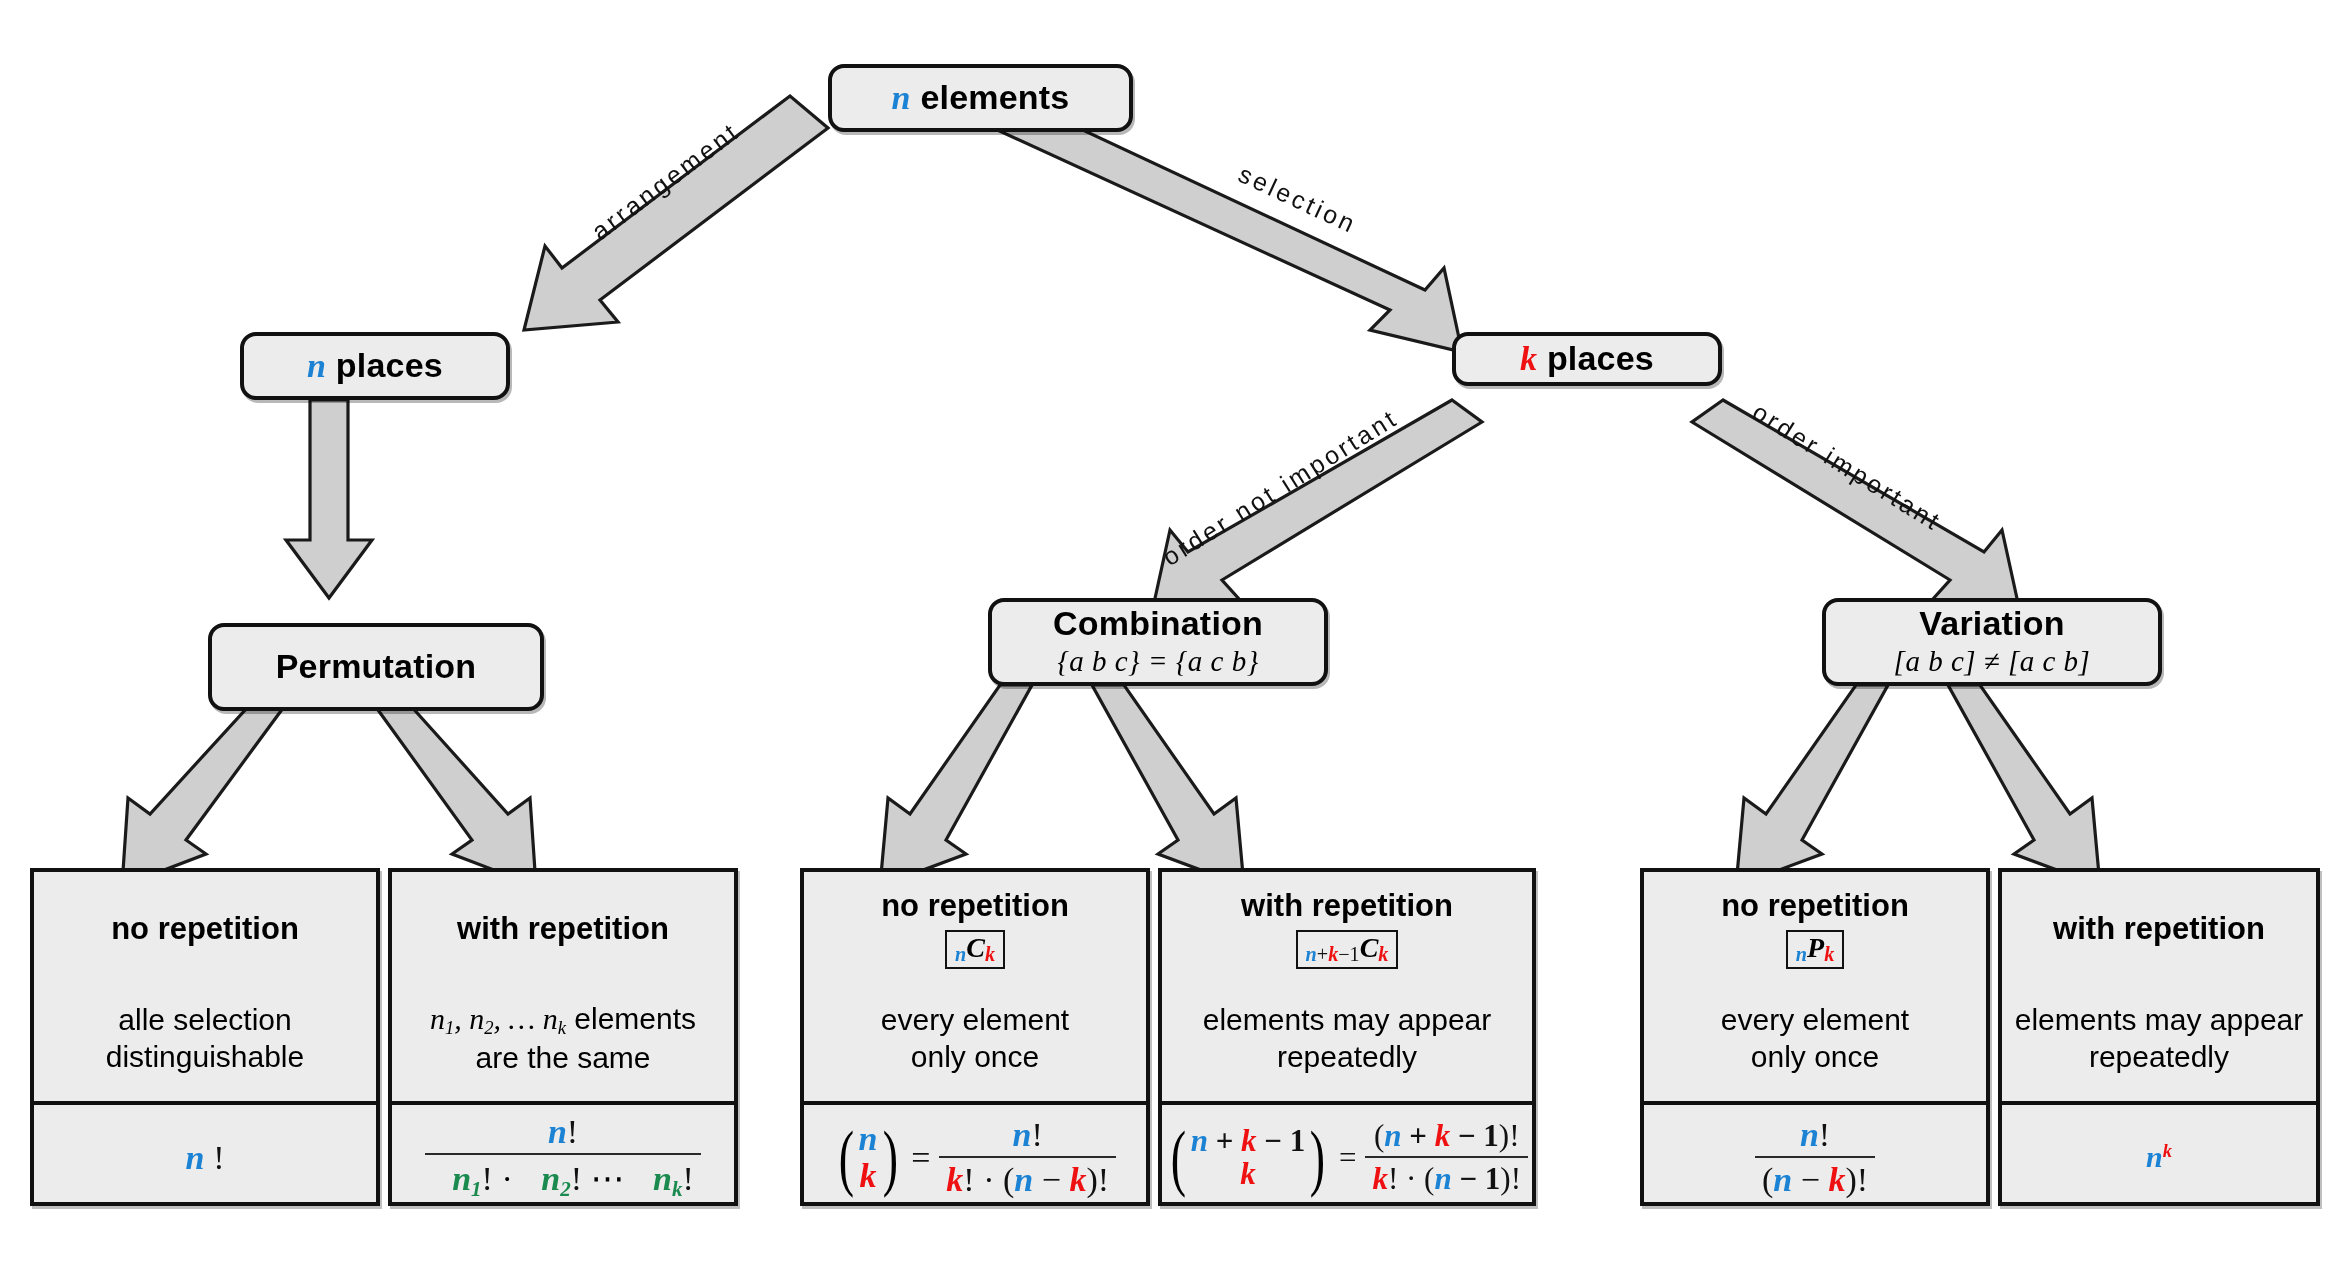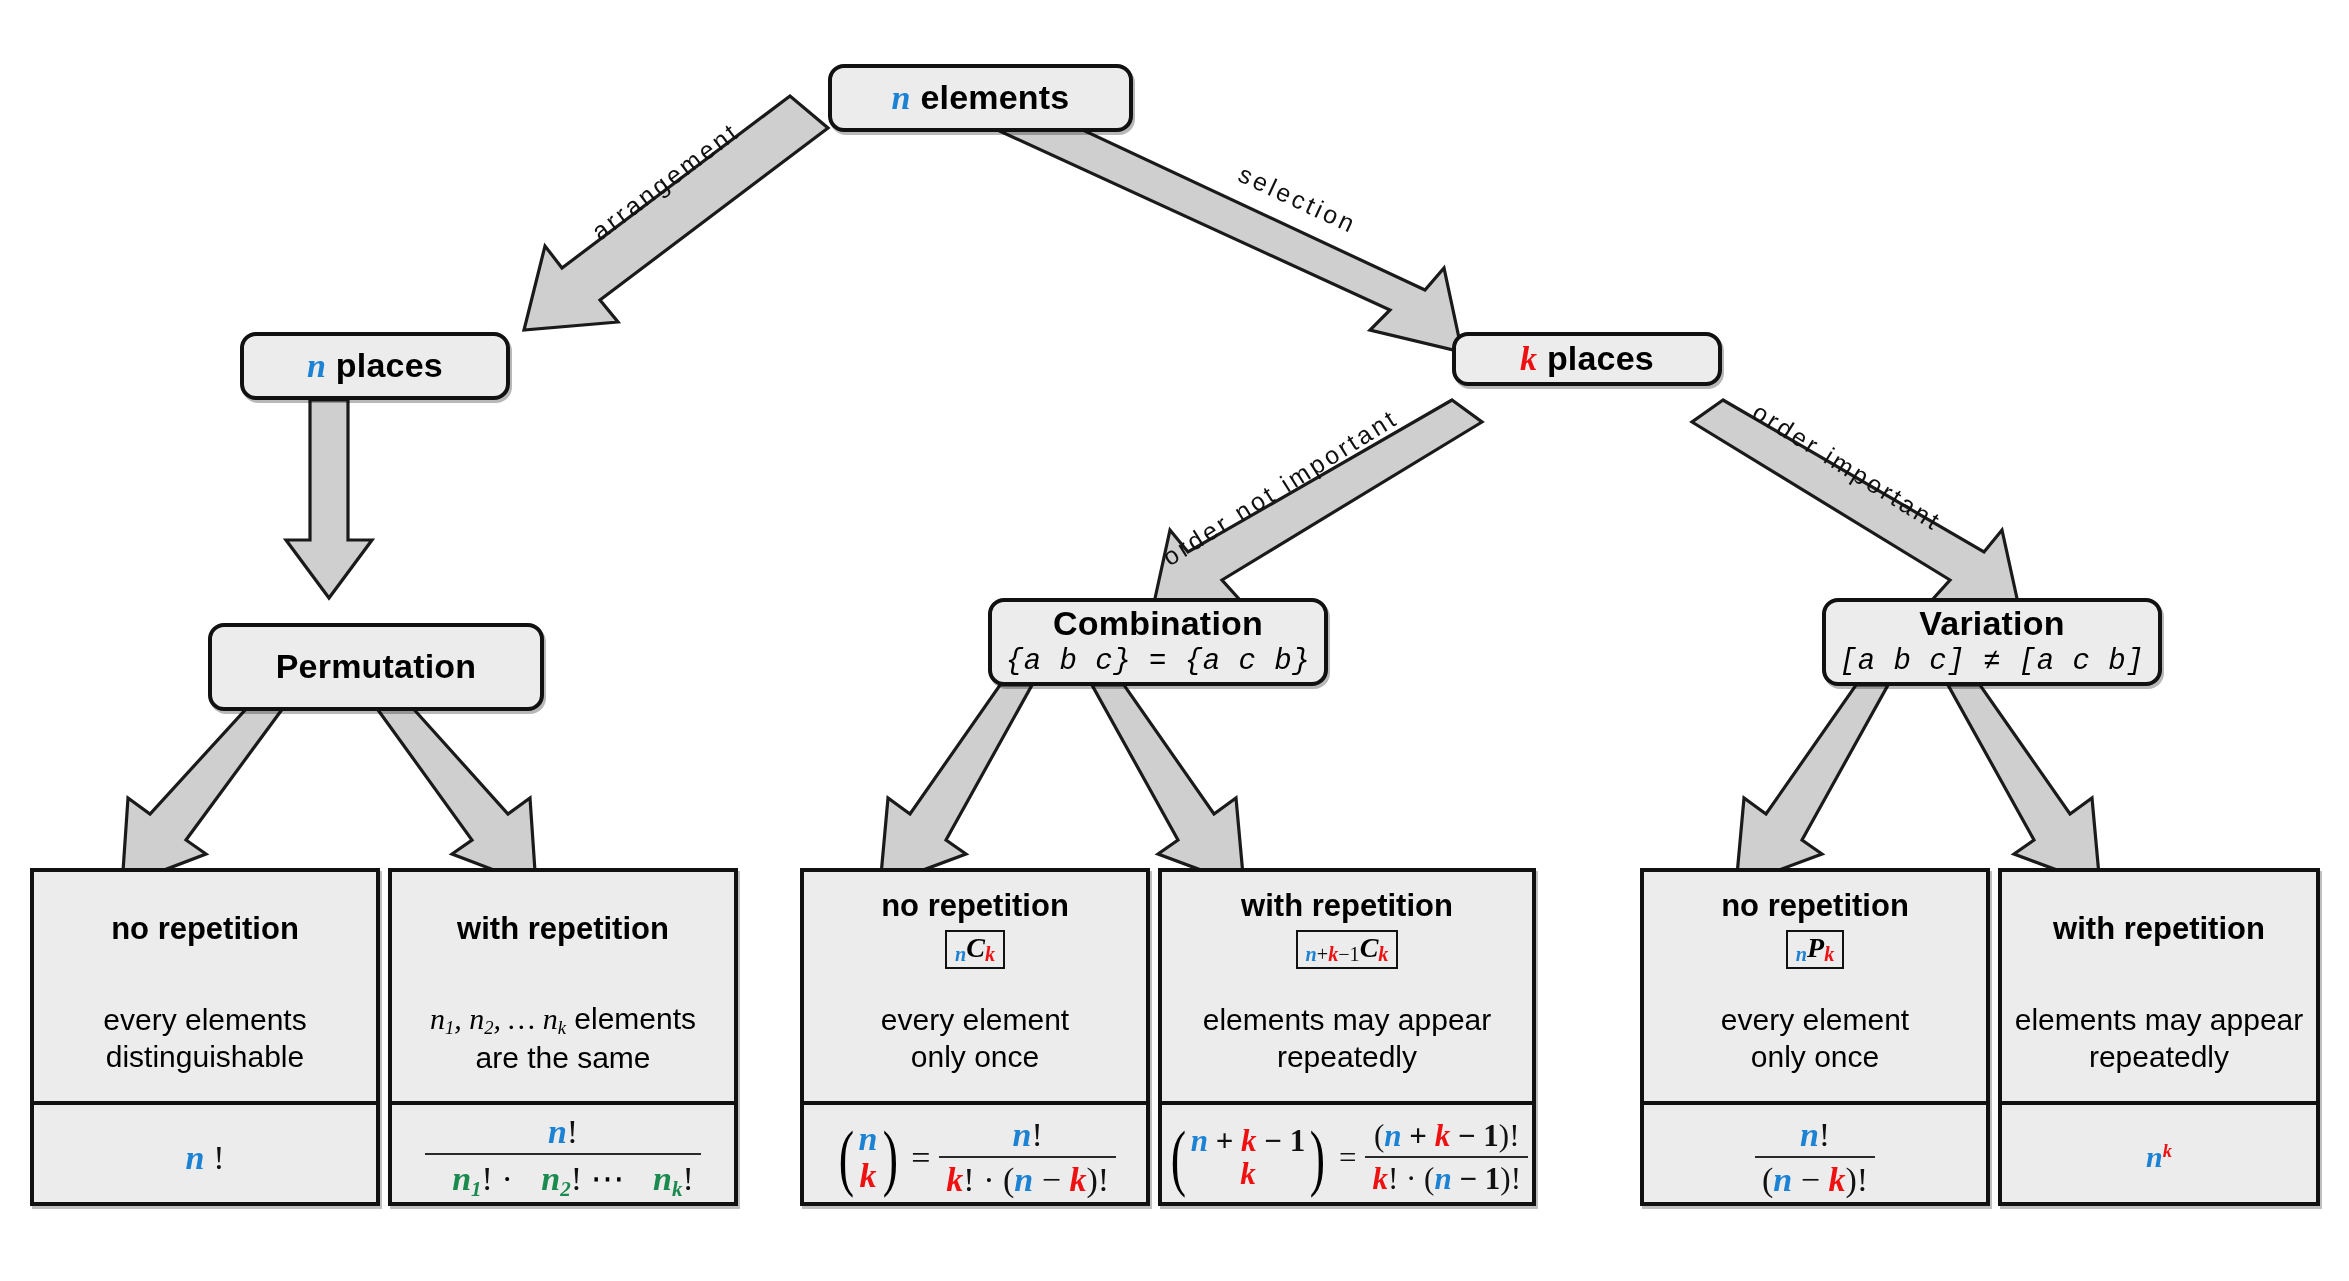--- a/index.html
+++ b/index.html
@@ -8,21 +8,21 @@
   #stage{position:absolute;left:0;top:0;width:2349px;height:1281px;}
   svg.arrows{position:absolute;left:0;top:0;width:2349px;height:1281px;pointer-events:none;}
 
   
   .node{
     position:absolute;background:#ececec;border:4px solid #111;border-radius:16px;
     box-sizing:border-box;display:flex;flex-direction:column;align-items:center;
     justify-content:center;box-shadow:2px 3px 0 rgba(0,0,0,.28);
   }
   .node .ttl{font-weight:bold;font-size:34px;letter-spacing:.2px;line-height:1.05;white-space:nowrap;}
-  .node .sub{font-family:Liberation Mono, monospace;font-style:italic;font-size:29px;
+  .node .sub{font-family:Liberation Serif, serif;font-style:italic;font-size:29px;
              margin-top:3px;white-space:nowrap;letter-spacing:.5px;}
 
   
   .cell{position:absolute;box-sizing:border-box;background:#ececec;border:4px solid #111;
         box-shadow:2px 3px 0 rgba(0,0,0,.25);}
   .cell .sec{box-sizing:border-box;display:flex;flex-direction:column;
              align-items:center;justify-content:center;text-align:center;}
   .cell .sec.head{height:105px;padding-top:8px;}
   .cell .sec.mid{height:128px;border-bottom:4px solid #111;}
   .cell .sec.formula{height:105px;}
@@ -125,21 +125,21 @@
   <div class="node" style="left:1822px;top:598px;width:340px;height:88px;">
     <div class="ttl">Variation</div>
     <div class="sub">[a b c] ≠ [a c b]</div>
   </div>
 
   <div class="cell" style="left:30px;top:868px;width:350px;height:338px;">
     <div class="sec head">
       <div class="hd">no repetition</div>
     </div>
     <div class="sec mid">
-      <div class="desc">every elements</div>
+      <div class="desc">alle selection</div>
       <div class="desc">distinguishable</div>
     </div>
     <div class="sec formula">
       <div class="eq">
         <span class="mn">n</span>
           <span class="plain">!</span>
       </div>
     </div>
   </div>
 

